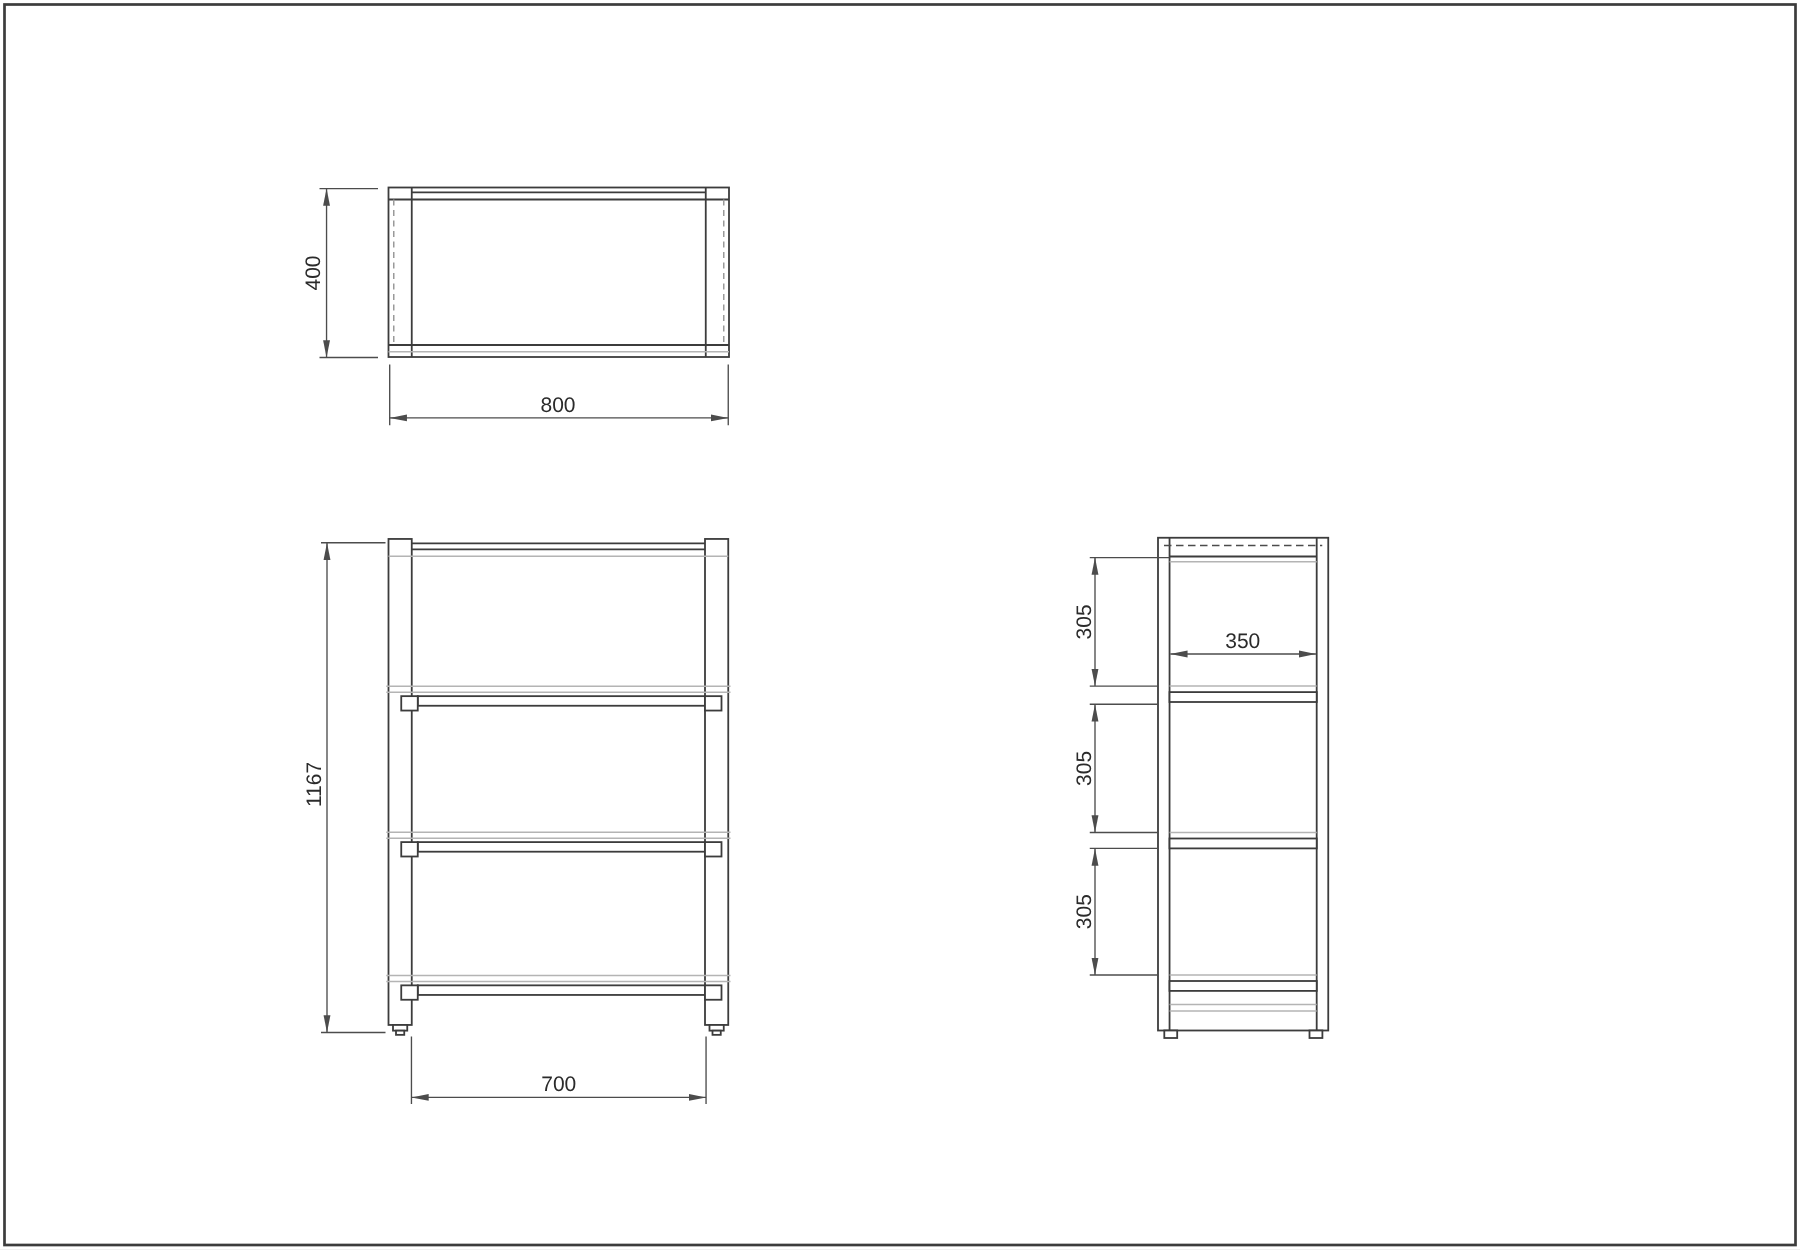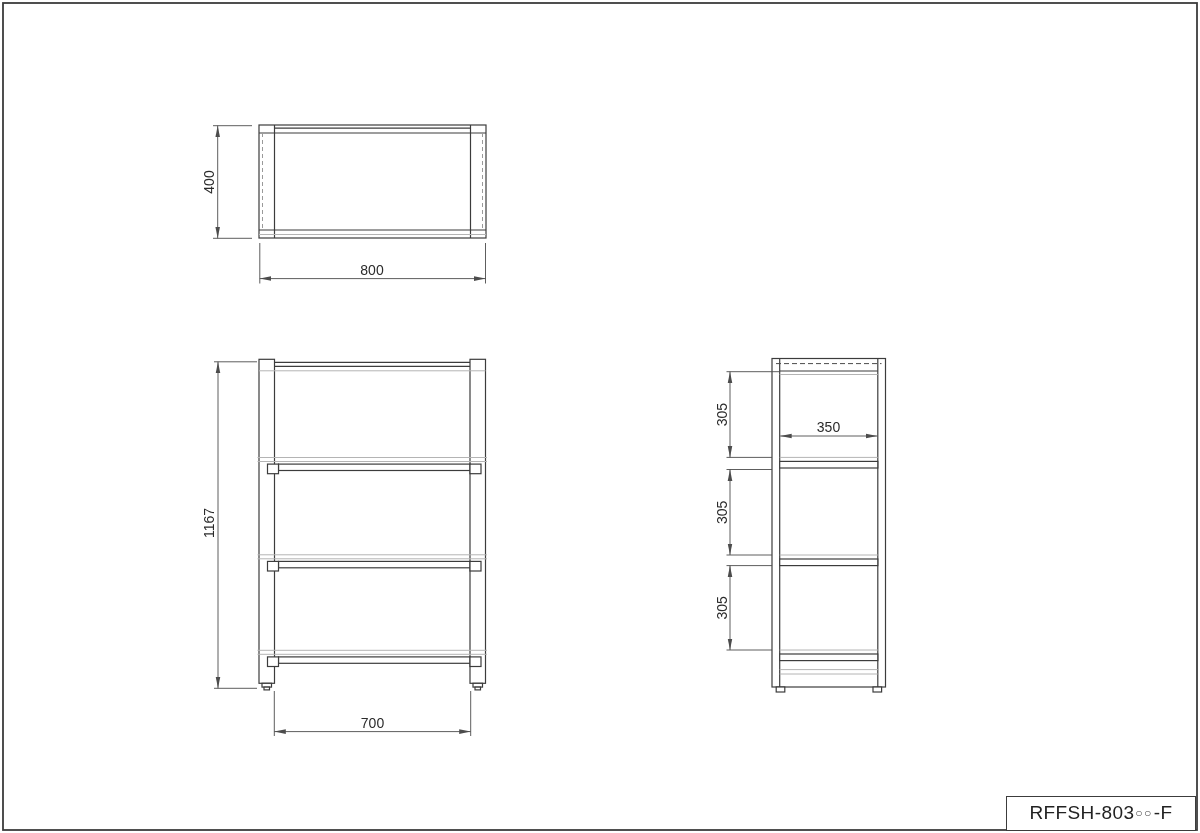--- a/index.html
+++ b/index.html
@@ -160,18 +160,13 @@
     <line class="d" x1="730" y1="469.5" x2="730" y2="555" marker-start="url(#ahS)" marker-end="url(#ahE)"></line>
     <text class="dim" transform="rotate(-90 727.5 512.3)" x="727.5" y="512.3" text-anchor="middle">305</text>
 
     <line class="d" x1="726.5" y1="565.6" x2="772" y2="565.6"></line>
     <line class="d" x1="726.5" y1="650" x2="772" y2="650"></line>
     <line class="d" x1="730" y1="565.6" x2="730" y2="650" marker-start="url(#ahS)" marker-end="url(#ahE)"></line>
     <text class="dim" transform="rotate(-90 727.5 607.8)" x="727.5" y="607.8" text-anchor="middle">305</text>
   </g>
 </svg>
 
-  <div class="title-block">
-    <span>RFFSH-803</span>
-      <span class="ph">○○</span>
-      <span>-F</span>
-  </div>
 </div>
 
 </body></html>

